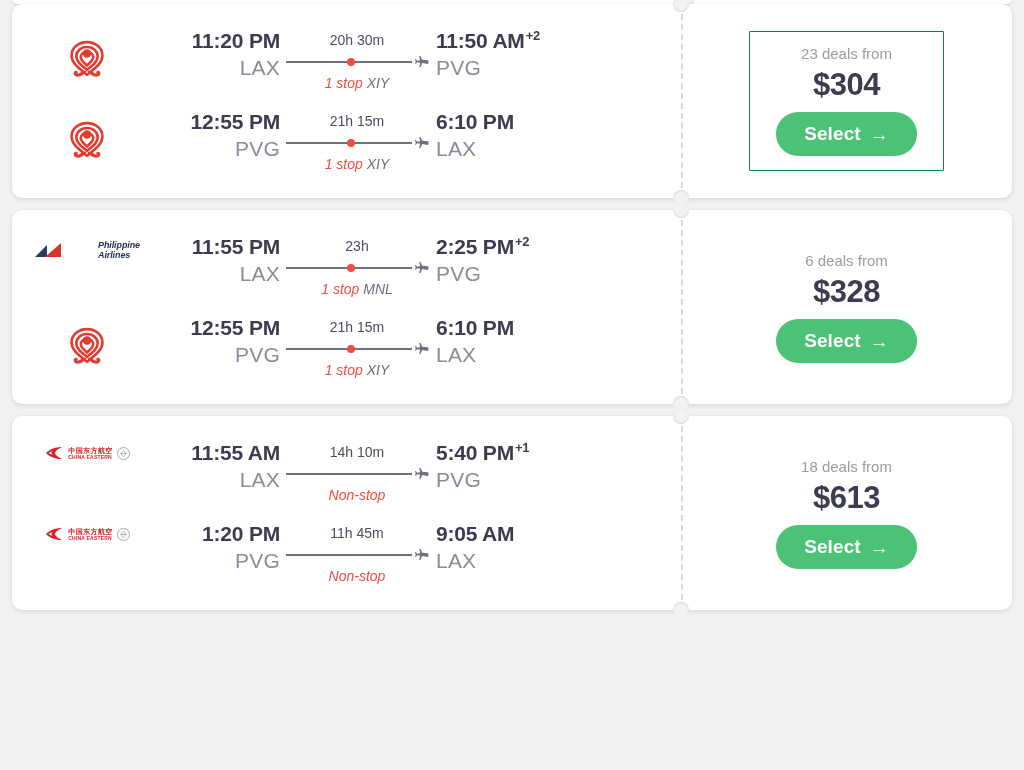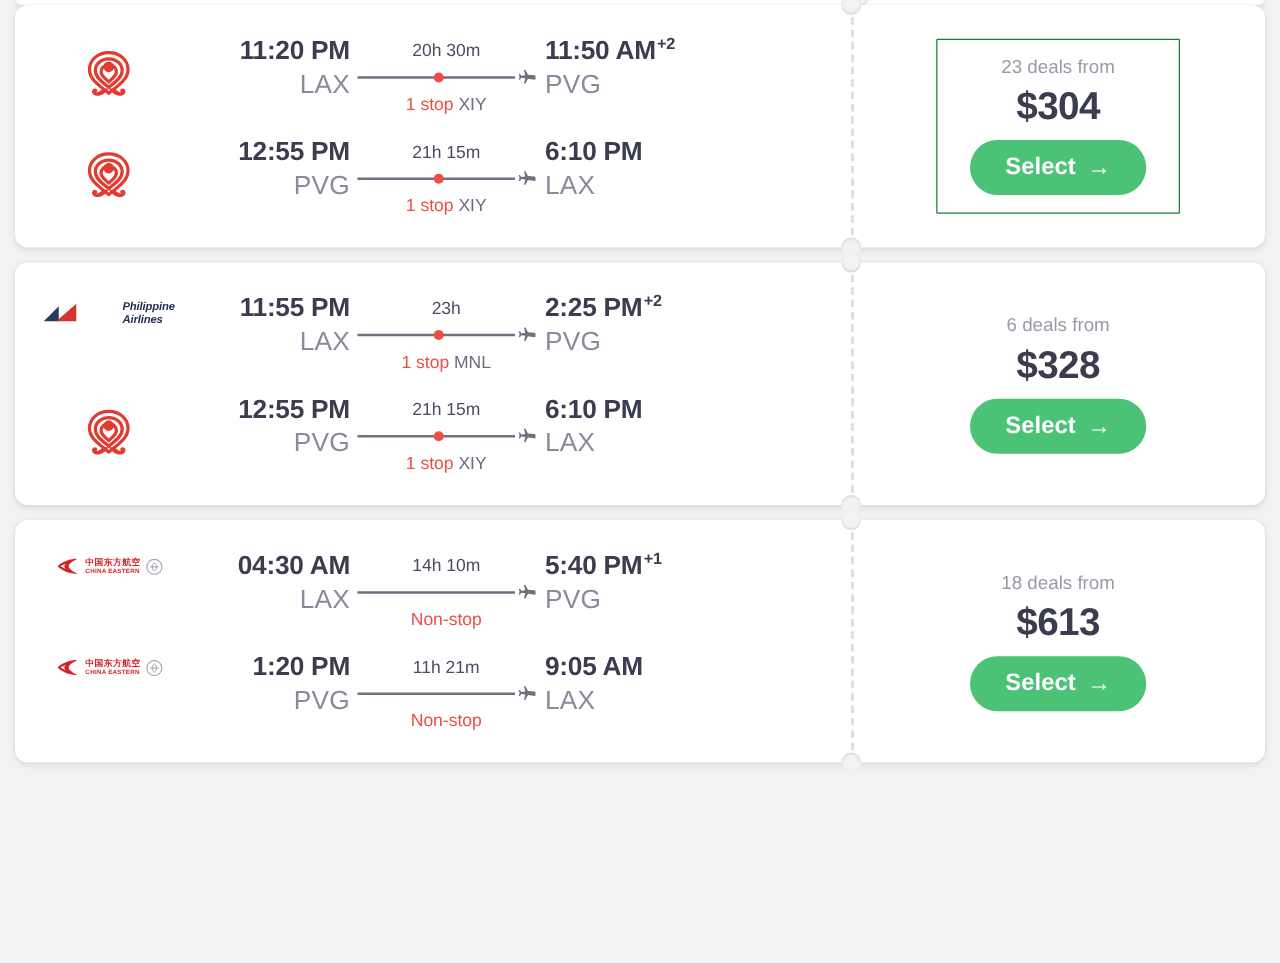--- a/index.html
+++ b/index.html
@@ -172,20 +172,21 @@
     top: -1px;
     width: 18px;
     height: 18px;
     color: #6f7080;
   }
   .stops {
     font-size: 14px;
     line-height: 20px;
     margin-top: 3px;
     white-space: nowrap;
+    font-style: italic;
   }
   .stops .n { color: #ef4d43; }
   .stops .ap { color: #6c6c7e; }
   .stops.nonstop { color: #49c779; }
 
   
   .price-block {
     display: flex;
     flex-direction: column;
     align-items: center;
@@ -508,21 +509,21 @@
                       <svg width="9" height="9" viewBox="0 0 12 12" aria-hidden="true">
                         <path d="M6 1.5c1.4 1 2.4 2.6 2.4 4.5S7.4 9.5 6 10.5C4.6 9.5 3.6 7.9 3.6 6S4.6 2.5 6 1.5z" fill="none" stroke="#9a9ba6" stroke-width="1"></path>
                         <path d="M1.5 6h9" stroke="#9a9ba6" stroke-width="1"></path>
                       </svg>
                     </span>
                   </span>
                 </div>
     </div>
 
     <div class="time-col">
-      <div class="t-time">04:30 AM</div>
+      <div class="t-time">11:55 AM</div>
       <div class="t-code">LAX</div>
     </div>
 
     <div class="mid-col">
       <div class="dur">14h 10m</div>
       <div class="route-line">
         <div class="bar"></div>
 
         <svg class="plane" viewBox="0 0 24 24" fill="currentColor" aria-hidden="true">
           <path d="M21 14.5l-7.2-1.2-2.6 5.2-1.6 0 1.3-5.6-4.1-.7-1.6 2.1-1.2 0 .9-3.1-.9-3.1 1.2 0 1.6 2.1 4.1-.7-1.3-5.6 1.6 0 2.6 5.2L21 9.5c.5.1.9.6.9 1.2v2.6c0 .6-.4 1.1-.9 1.2z"></path>
@@ -562,21 +563,21 @@
                   </span>
                 </div>
     </div>
 
     <div class="time-col">
       <div class="t-time">1:20 PM</div>
       <div class="t-code">PVG</div>
     </div>
 
     <div class="mid-col">
-      <div class="dur">11h 21m</div>
+      <div class="dur">11h 45m</div>
       <div class="route-line">
         <div class="bar"></div>
 
         <svg class="plane" viewBox="0 0 24 24" fill="currentColor" aria-hidden="true">
           <path d="M21 14.5l-7.2-1.2-2.6 5.2-1.6 0 1.3-5.6-4.1-.7-1.6 2.1-1.2 0 .9-3.1-.9-3.1 1.2 0 1.6 2.1 4.1-.7-1.3-5.6 1.6 0 2.6 5.2L21 9.5c.5.1.9.6.9 1.2v2.6c0 .6-.4 1.1-.9 1.2z"></path>
         </svg>
       </div>
       <div class="stops nonstop">
         <span class="n">Non-stop</span><span class="ap"></span>
       </div>

